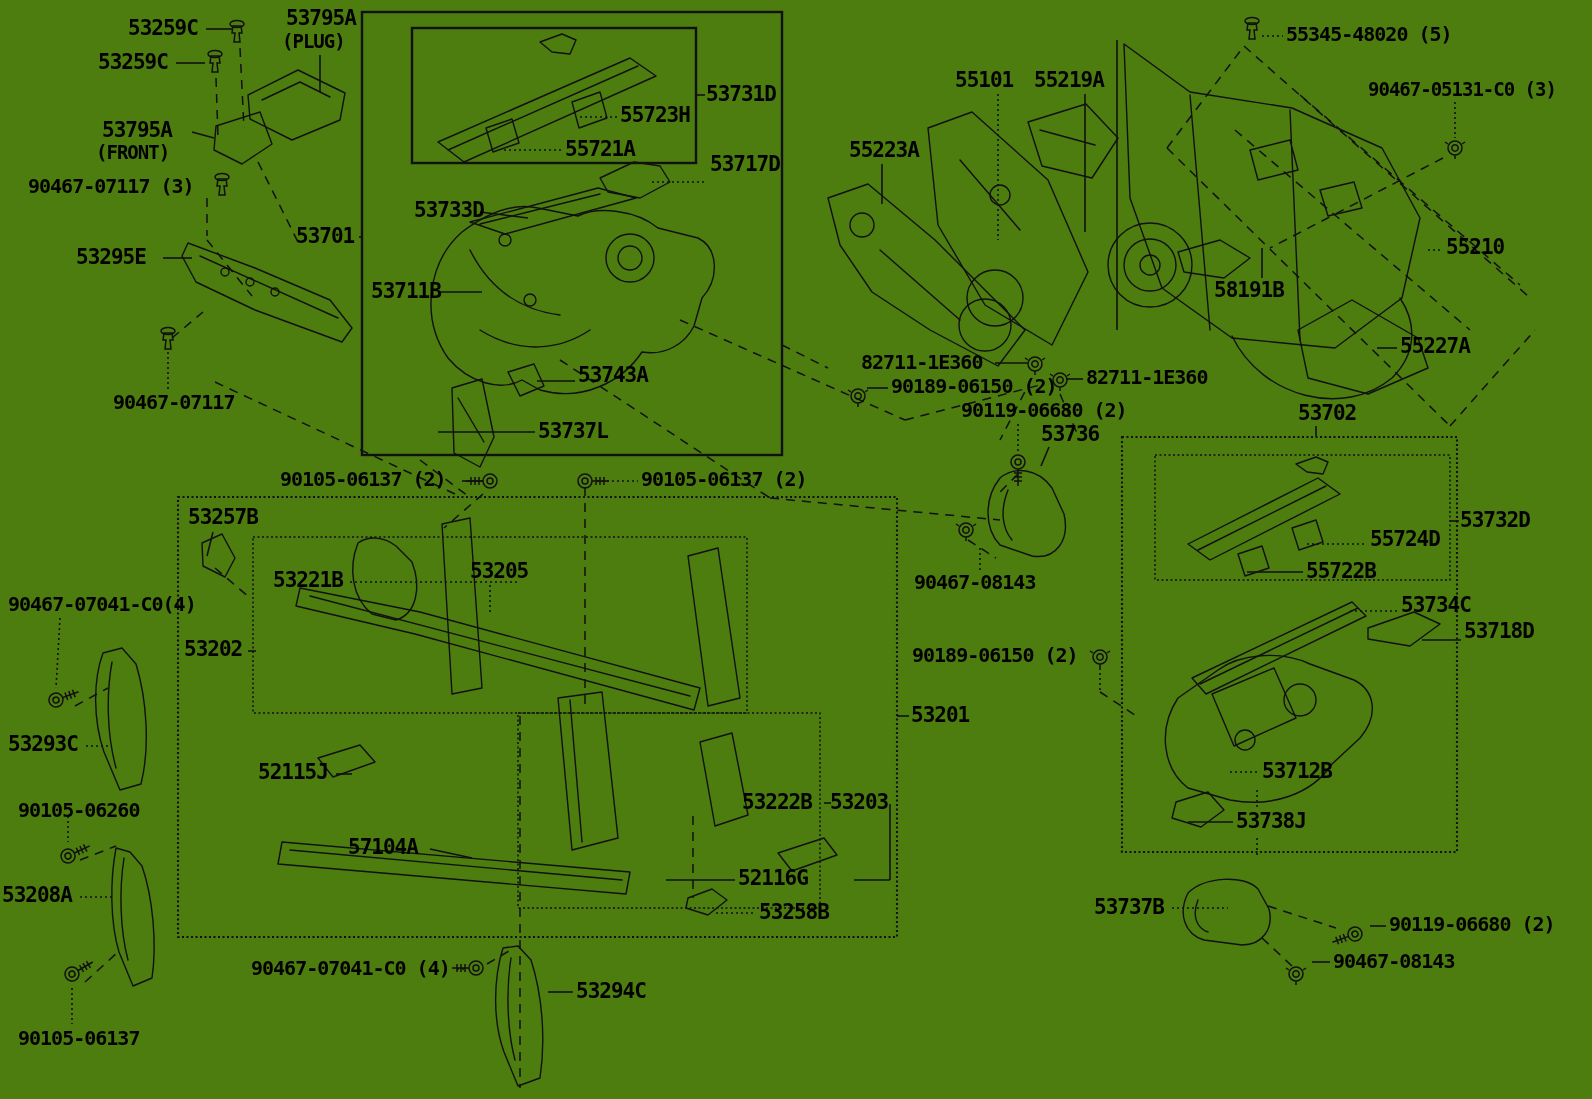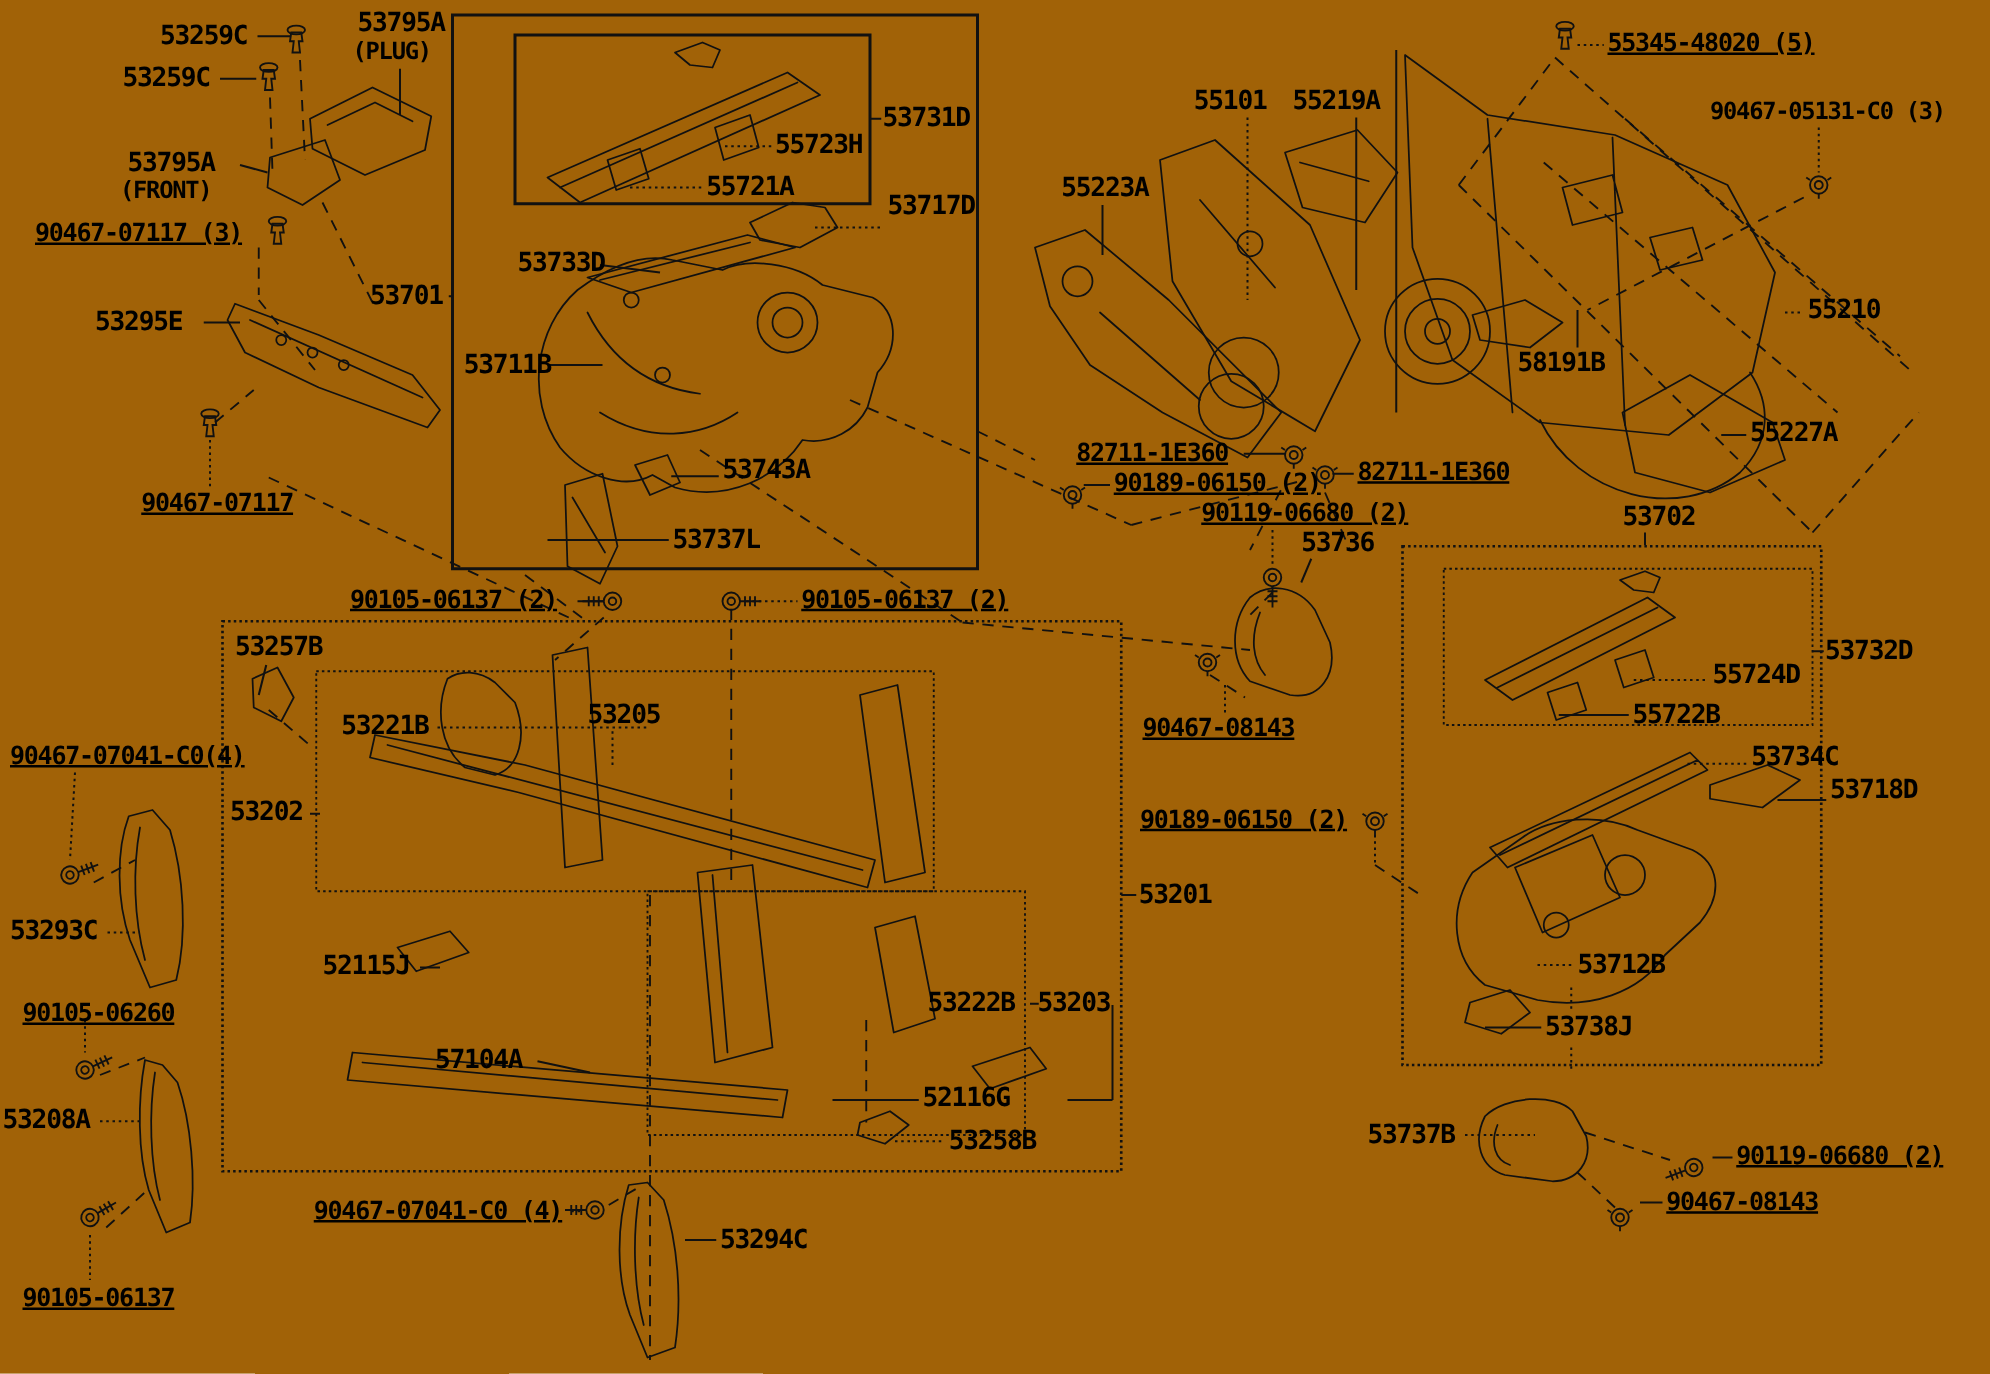--- a/index.html
+++ b/index.html
@@ -1,22 +1,22 @@
 <!DOCTYPE html>
 <html><head>
 <meta charset="utf-8">
 <style>
   html,body{margin:0;padding:0;background:#fff;}
-  #stage{position:relative;width:1592px;height:1099px;background:#a16207;overflow:hidden;
+  #stage{position:relative;width:1592px;height:1099px;background:#4d7c0f;overflow:hidden;
          font-family:"DejaVu Sans Mono",monospace;}
   #art{position:absolute;left:0;top:0;}
   .L,.L2,.Ls{position:absolute;color:#000;white-space:nowrap;font-weight:bold;
       font-family:"DejaVu Sans Mono",monospace;letter-spacing:-1px;line-height:1;}
   .L{font-size:21px;}
-  .L2{font-size:20px;text-decoration:underline;}
+  .L2{font-size:20px;}
   .Ls{font-size:19px;}
   
   .p{fill:none;stroke:#111;stroke-width:1.4;stroke-linejoin:round;stroke-linecap:round;}
   .s{stroke:#111;stroke-width:1.6;}
   .sd{stroke:#111;stroke-width:1.6;stroke-dasharray:2 3;}
   .d{stroke:#111;stroke-width:1.5;stroke-dasharray:9 7;fill:none;}
   .bx{fill:none;stroke:#111;stroke-width:2.4;}
   .bxd{fill:none;stroke:#111;stroke-width:2.1;stroke-dasharray:2 2.5;}
   .bxd2{fill:none;stroke:#111;stroke-width:1.5;stroke-dasharray:2 2.5;}
   #sym-clip *,#sym-bolt *,#sym-nut *{fill:none;stroke:#111;stroke-width:1.5;}

